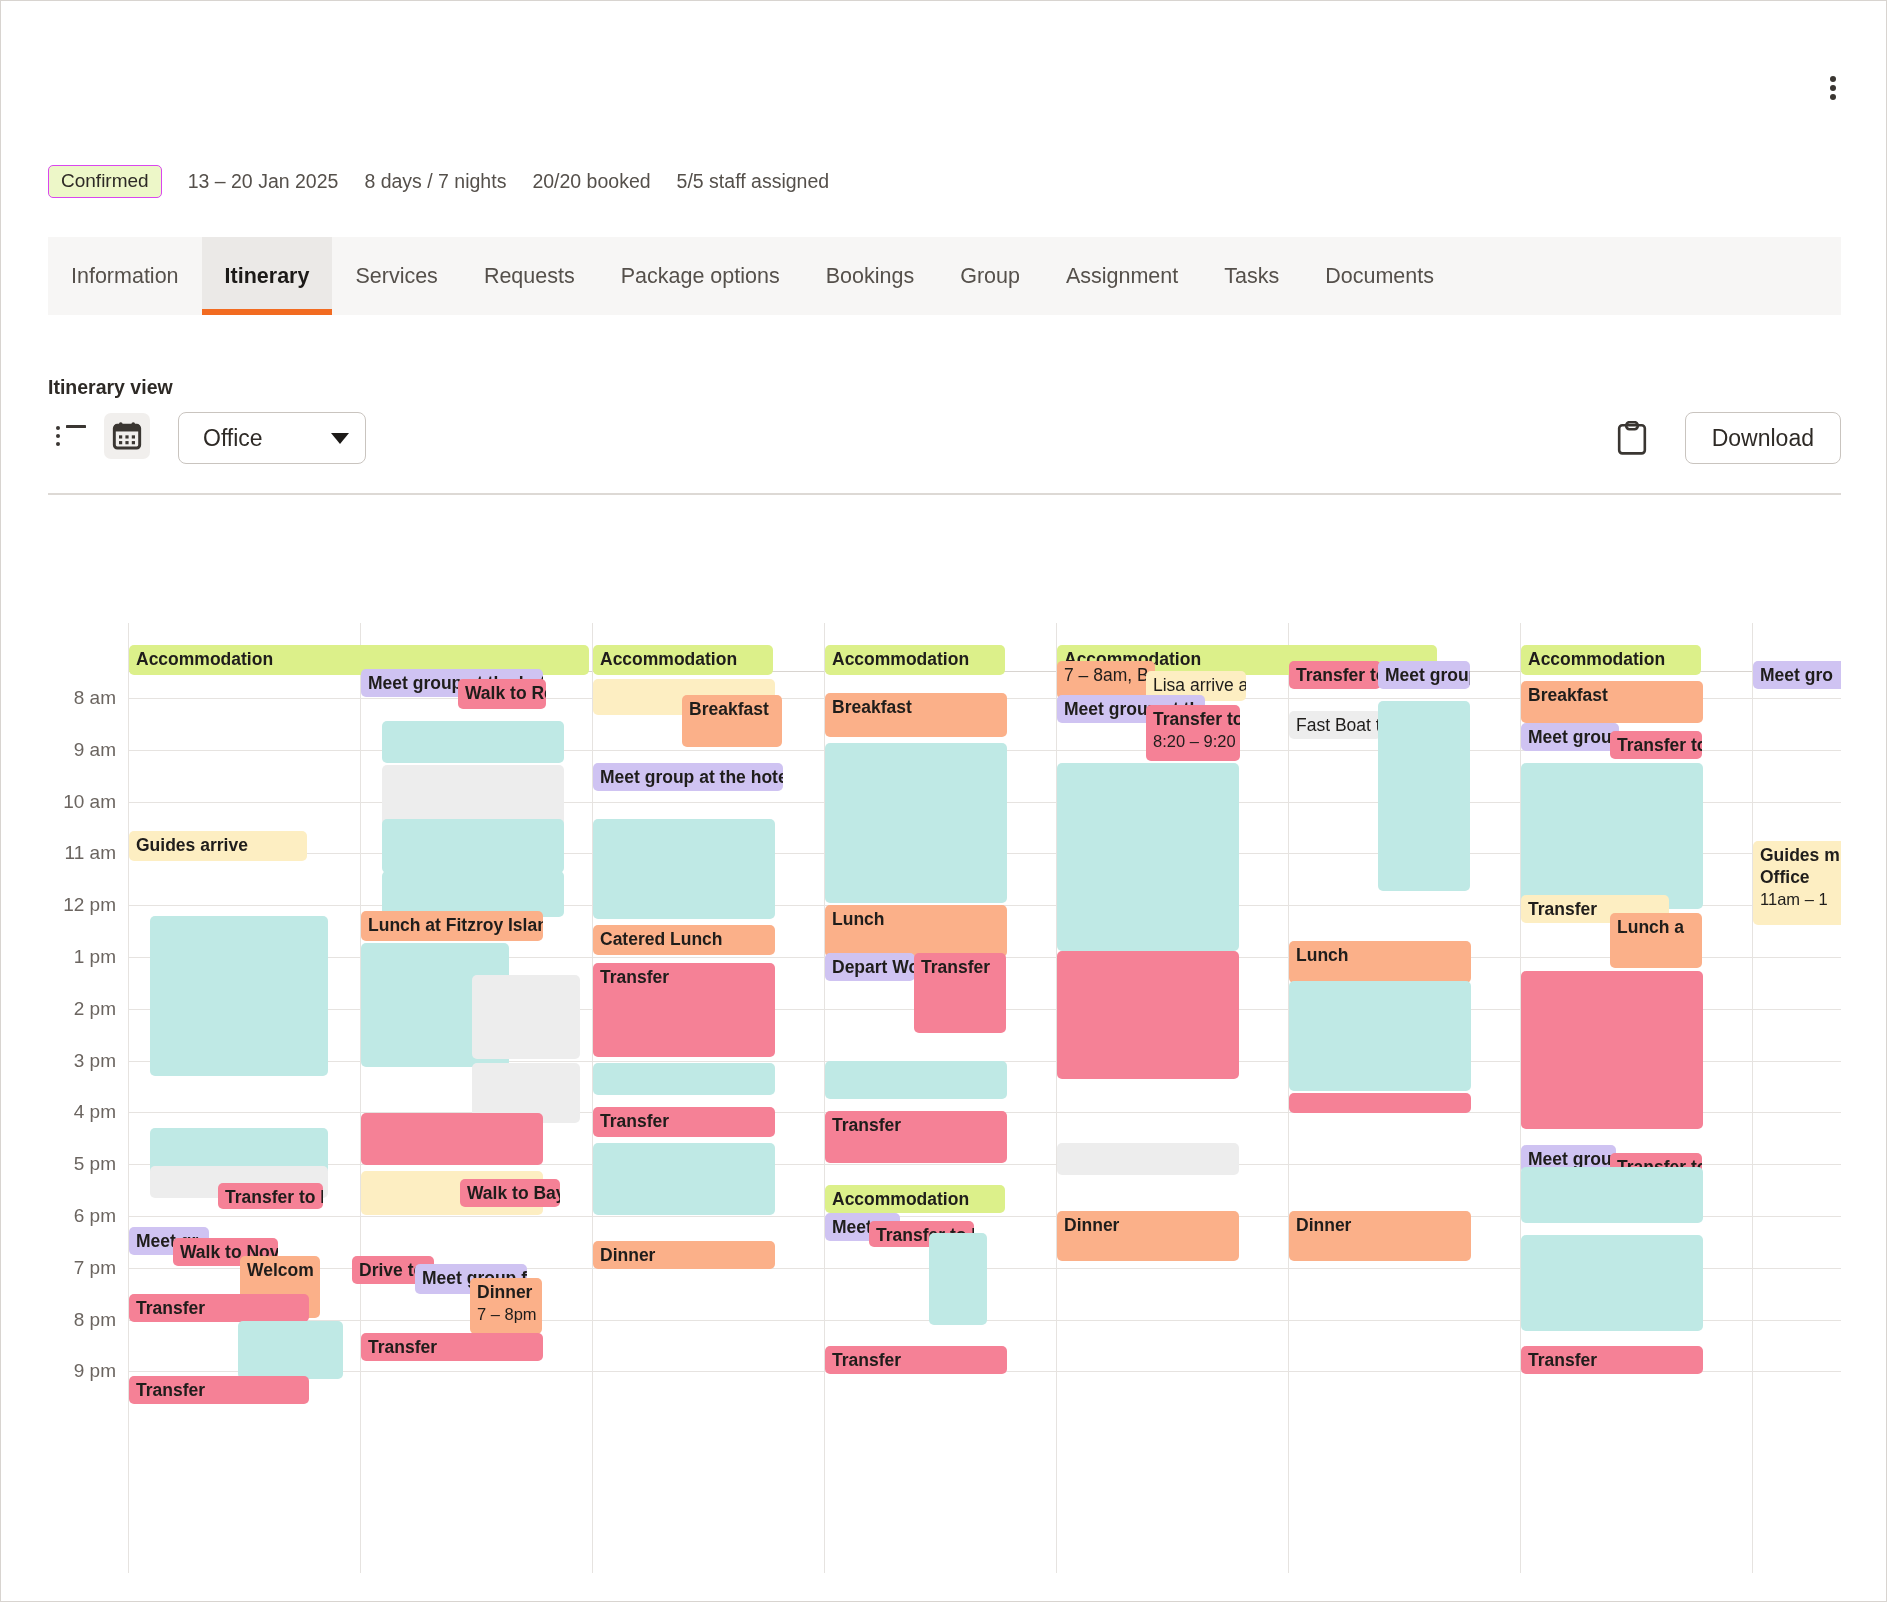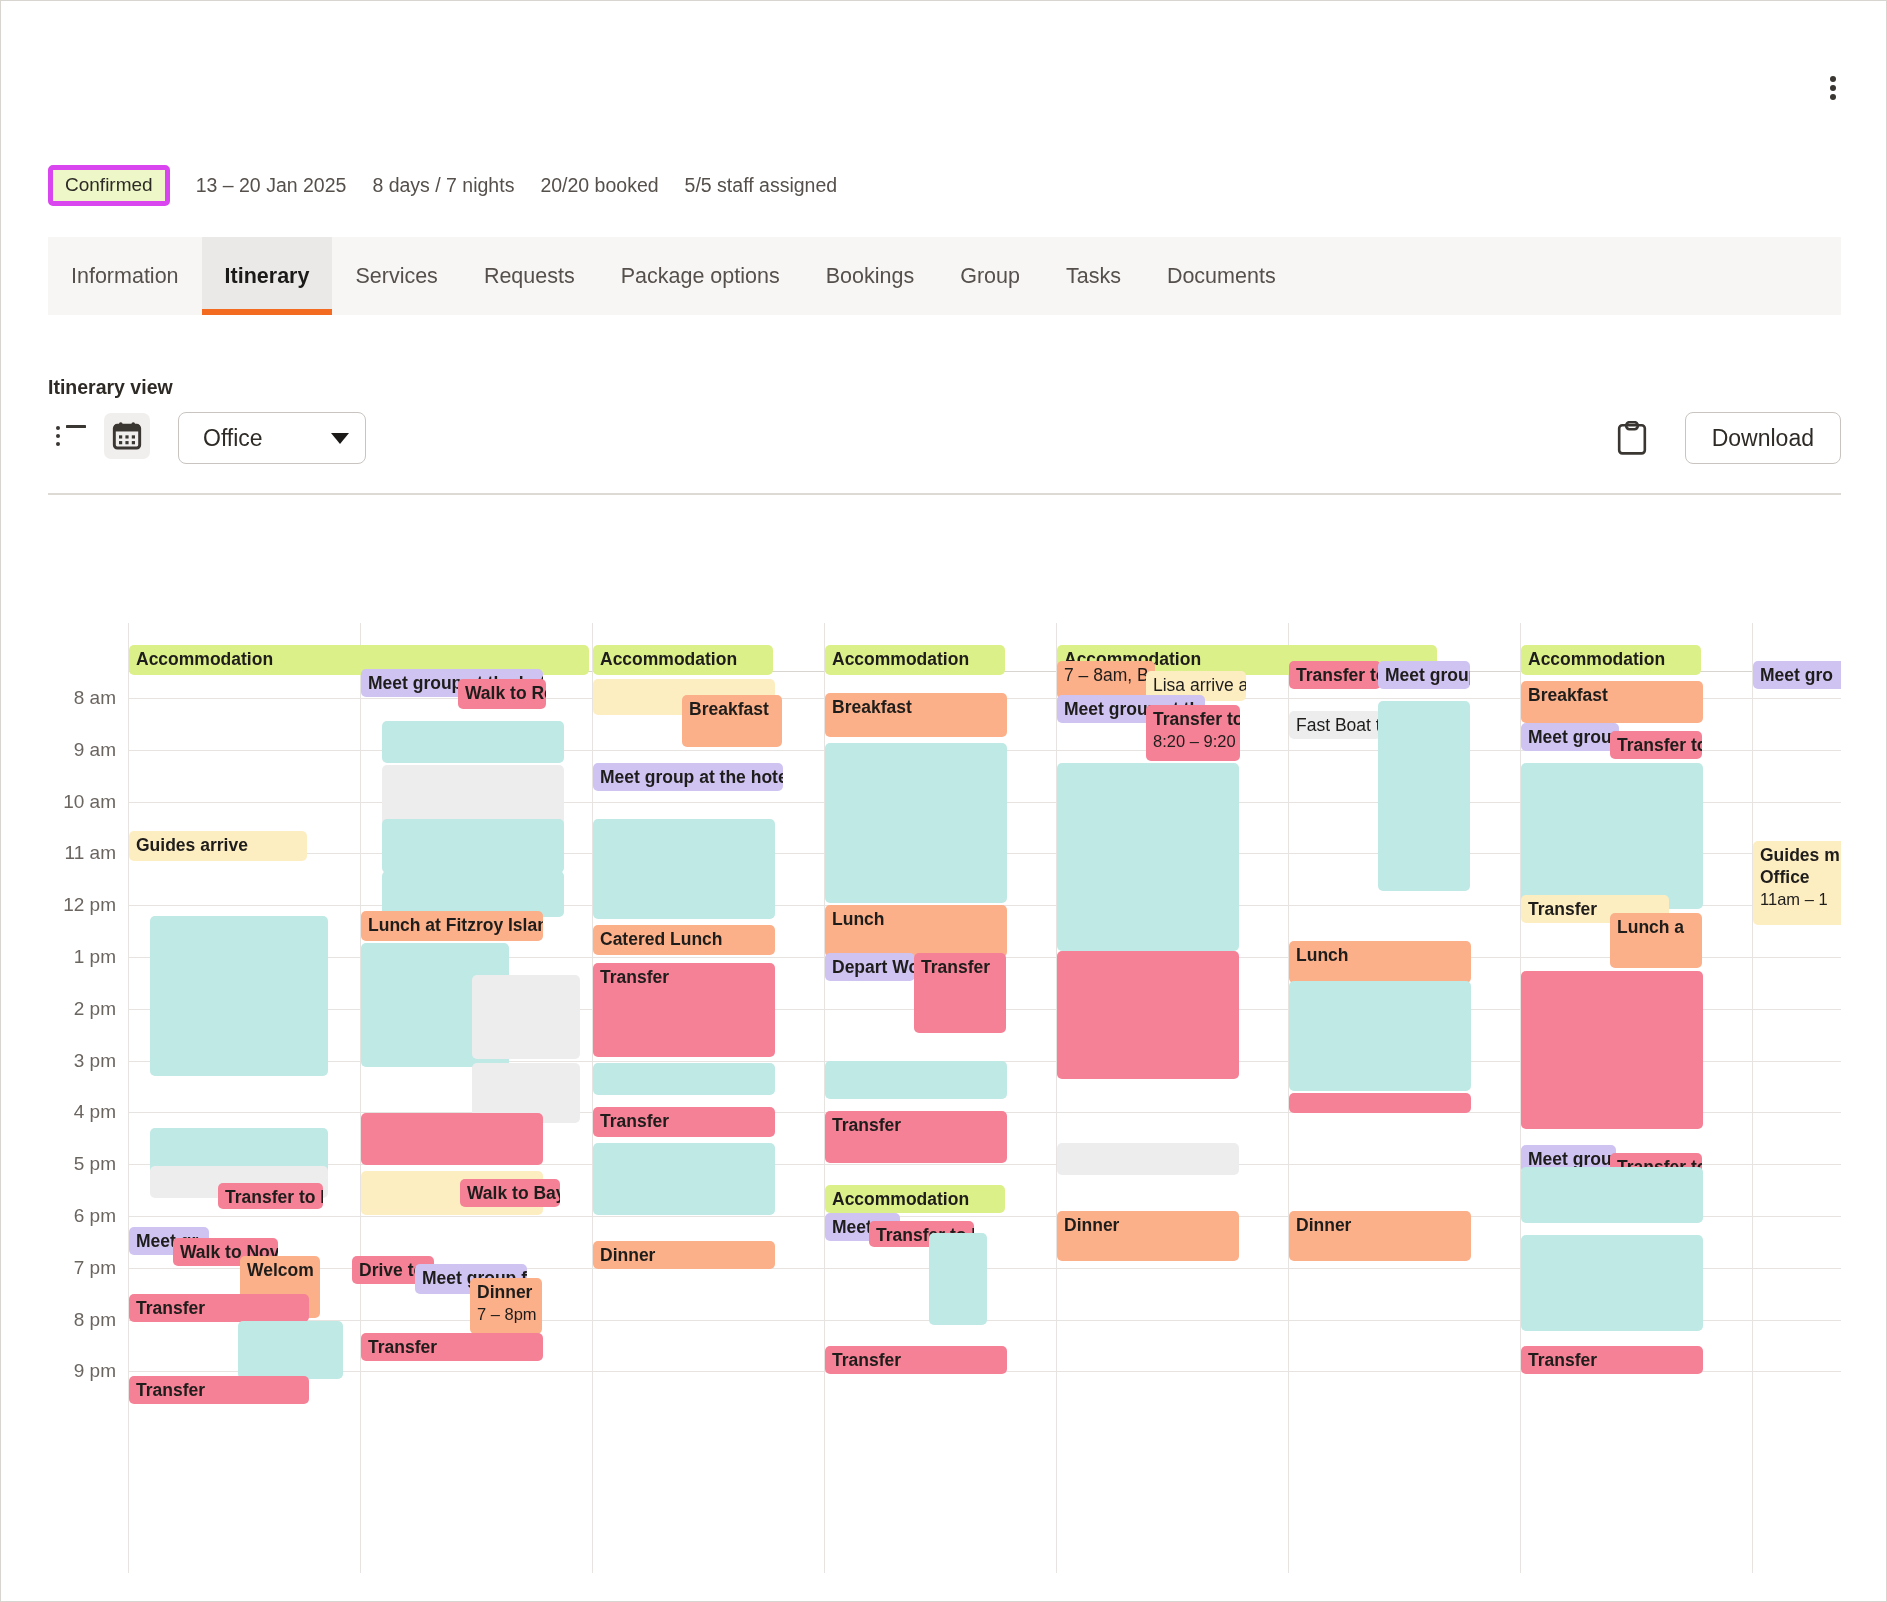--- a/index.html
+++ b/index.html
@@ -31,21 +31,21 @@
     cursor: pointer;
   }
   .kebab span { display:block; width:6px; height:6px; border-radius:50%; background:#3a3632; }
 
   .meta {
     position: absolute; left: 47px; top: 164px;
     display: flex; align-items: center; gap: 26px;
     font-size: 19.5px; color: #55504b;
   }
   .badge {
-    background: #edf7c8; border: 5px solid #d946ef; border-radius: 5px;
+    background: #edf7c8; border: 1px solid #d946ef; border-radius: 5px;
     padding: 5px 12px 6px; font-size: 19px; color: #2e2a26;
     line-height: 1.05;
   }
 
   
   .tabbar {
     position: absolute; left: 47px; top: 236px;
     width: 1793px; height: 78px;
     background: #f7f6f5;
     display: flex; align-items: stretch;
@@ -163,20 +163,23 @@
         <span>Requests</span>
       </div>
       <div class="tab">
         <span>Package options</span>
       </div>
       <div class="tab">
         <span>Bookings</span>
       </div>
       <div class="tab">
         <span>Group</span>
+      </div>
+      <div class="tab">
+        <span>Assignment</span>
       </div>
       <div class="tab">
         <span>Tasks</span>
       </div>
       <div class="tab">
         <span>Documents</span>
       </div>
     </div>
 
   <div class="itinerary-label">Itinerary view</div>

